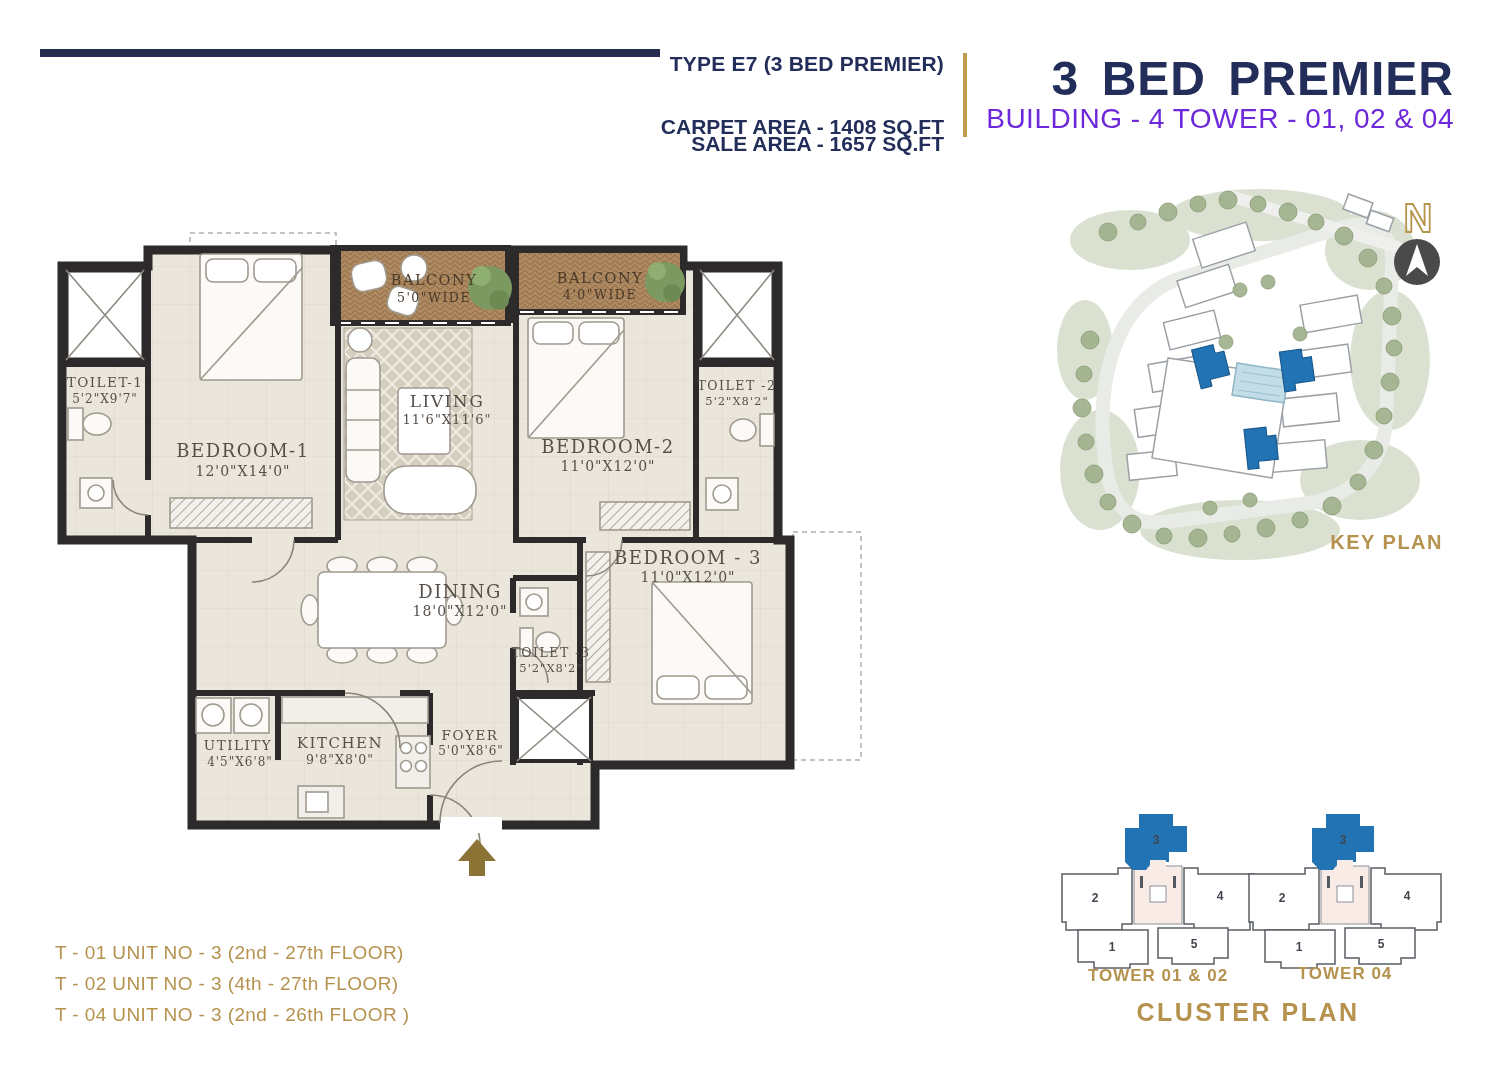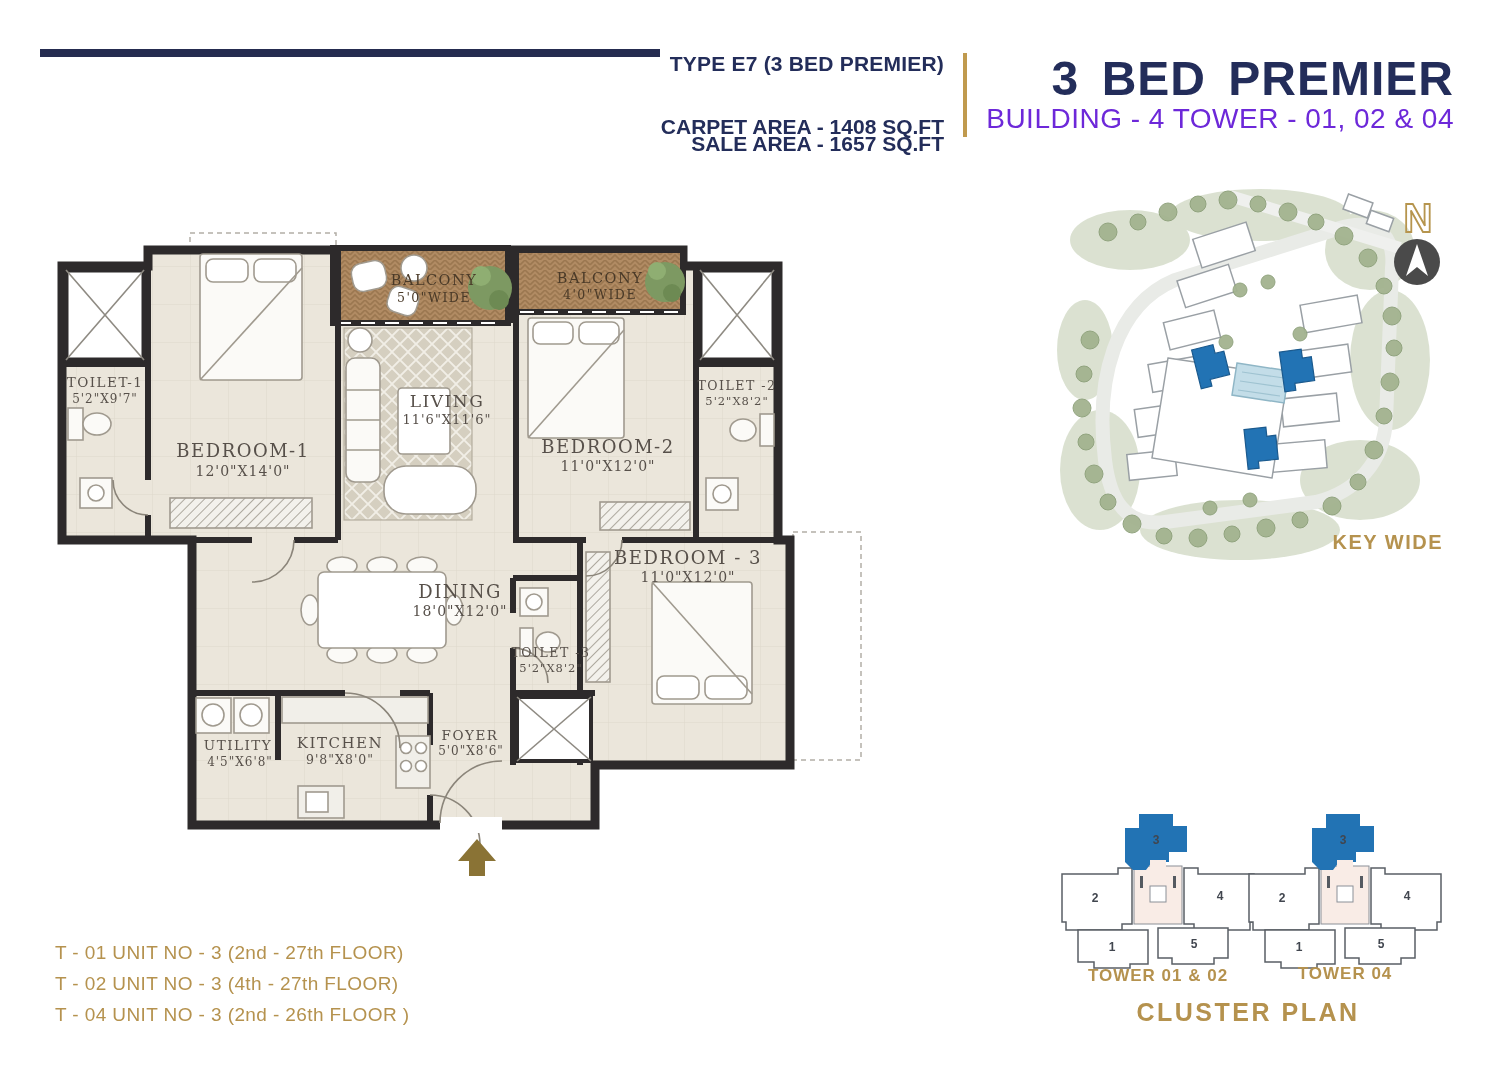--- a/index.html
+++ b/index.html
@@ -354,21 +354,21 @@
         <rect x="1337" y="860" width="16" height="8" fill="#f9ece6"></rect>
         <text class="unitnum" x="1282" y="902" font-size="12" text-anchor="middle">2</text>
         <text class="unitnum" x="1407" y="900" font-size="12" text-anchor="middle">4</text>
         <text class="unitnum" x="1299" y="951" font-size="12" text-anchor="middle">1</text>
         <text class="unitnum" x="1381" y="948" font-size="12" text-anchor="middle">5</text>
         <text class="unitnum" x="1343" y="844" font-size="12" text-anchor="middle" fill="#16406b">3</text>
       </g>
     </g>
   </svg>
 
-  <div class="abs gold" id="keyplan-caption">KEY WIDE</div>
+  <div class="abs gold" id="keyplan-caption">KEY PLAN</div>
 
   <div class="abs gold tower-caption" style="left:1158px;top:966px">TOWER 01 &amp; 02</div>
   <div class="abs gold tower-caption" style="left:1345px;top:964px">TOWER 04</div>
   <div class="abs gold" id="cluster-caption">CLUSTER PLAN</div>
 
   <div class="abs gold note-line" style="top:942px">T - 01 UNIT NO - 3 (2nd - 27th FLOOR)</div>
   <div class="abs gold note-line" style="top:973px">T - 02 UNIT NO - 3 (4th - 27th FLOOR)</div>
   <div class="abs gold note-line" style="top:1004px">T - 04 UNIT NO - 3 (2nd - 26th FLOOR )</div>
 
 </div>

